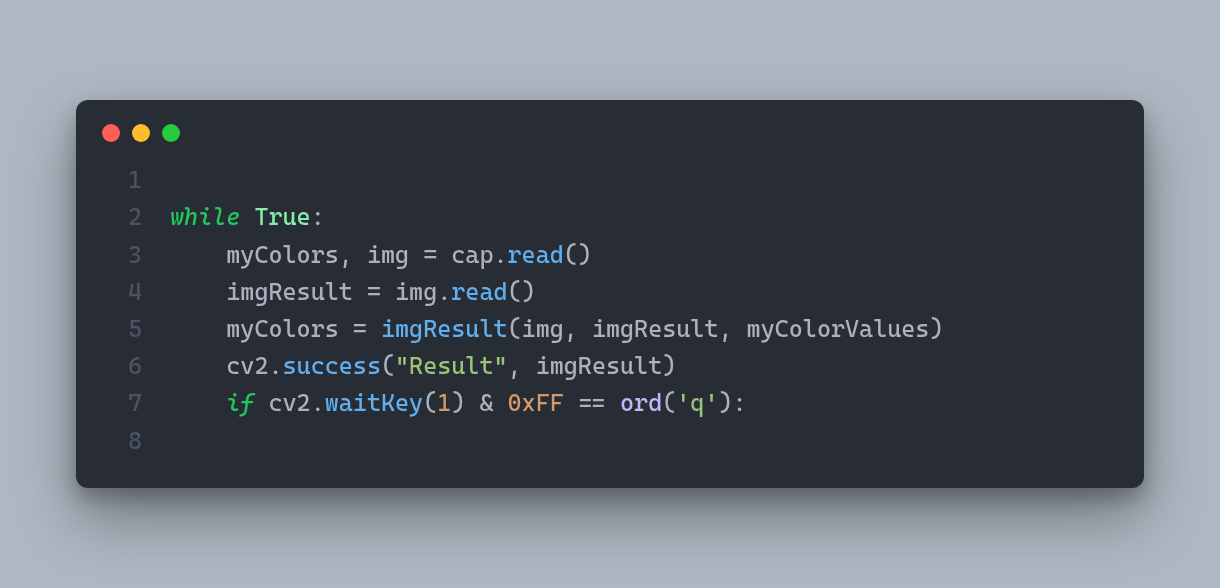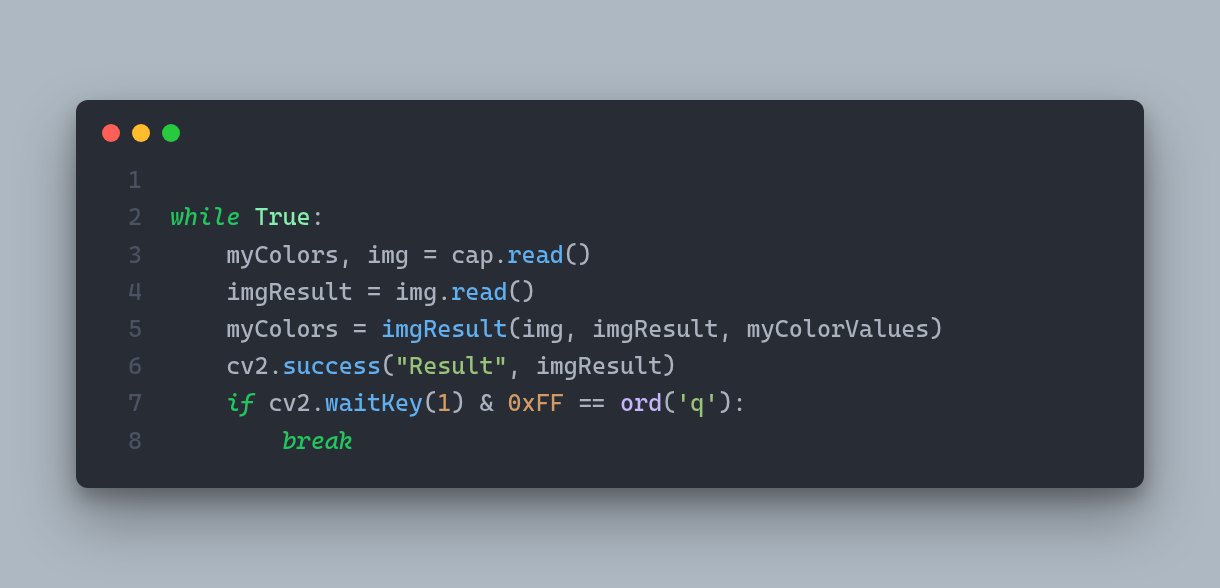--- a/index.html
+++ b/index.html
@@ -100,17 +100,16 @@
       <span class="content">    <span class="ident">cv2</span><span class="punc">.</span><span class="call">success</span><span class="punc">(</span><span class="str">"Result"</span><span class="punc">, </span><span class="ident">imgResult</span><span class="punc">)</span></span>
     </div>
 
     <div class="line">
       <span class="ln">7</span>
       <span class="content">    <span class="kw">if</span> <span class="ident">cv2</span><span class="punc">.</span><span class="call">waitKey</span><span class="punc">(</span><span class="num">1</span><span class="punc">)</span><span class="op"> &amp; </span><span class="num">0xFF</span><span class="op"> == </span><span class="builtin">ord</span><span class="punc">(</span><span class="str">'q'</span><span class="punc">)</span><span class="punc">:</span></span>
     </div>
 
     <div class="line">
       <span class="ln">8</span>
-      <span class="content">        <span class="kw">break</span></span>
     </div>
 
   </div>
 </div>
 
 </body></html>

